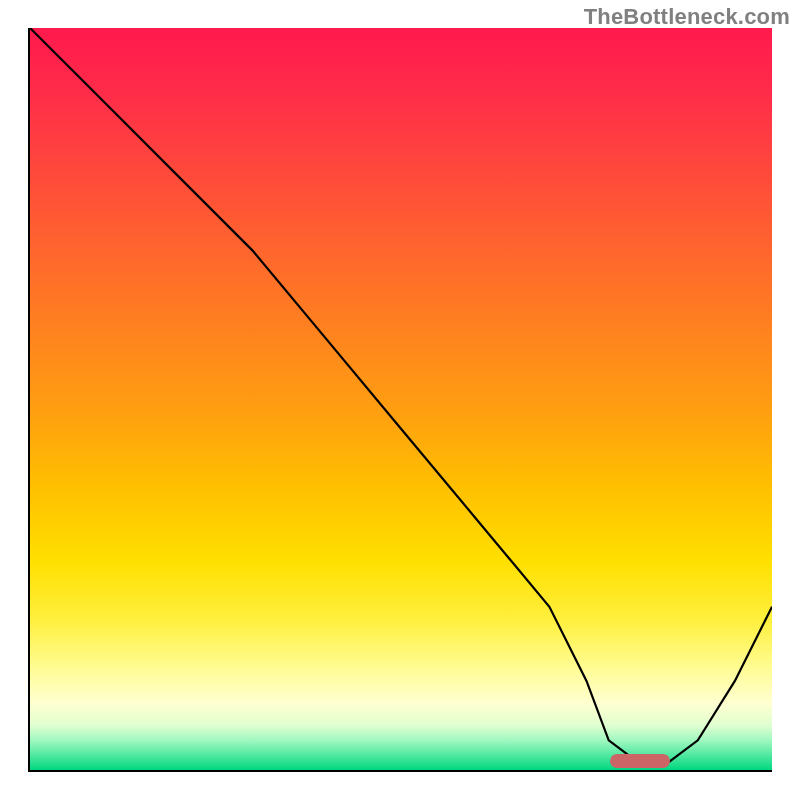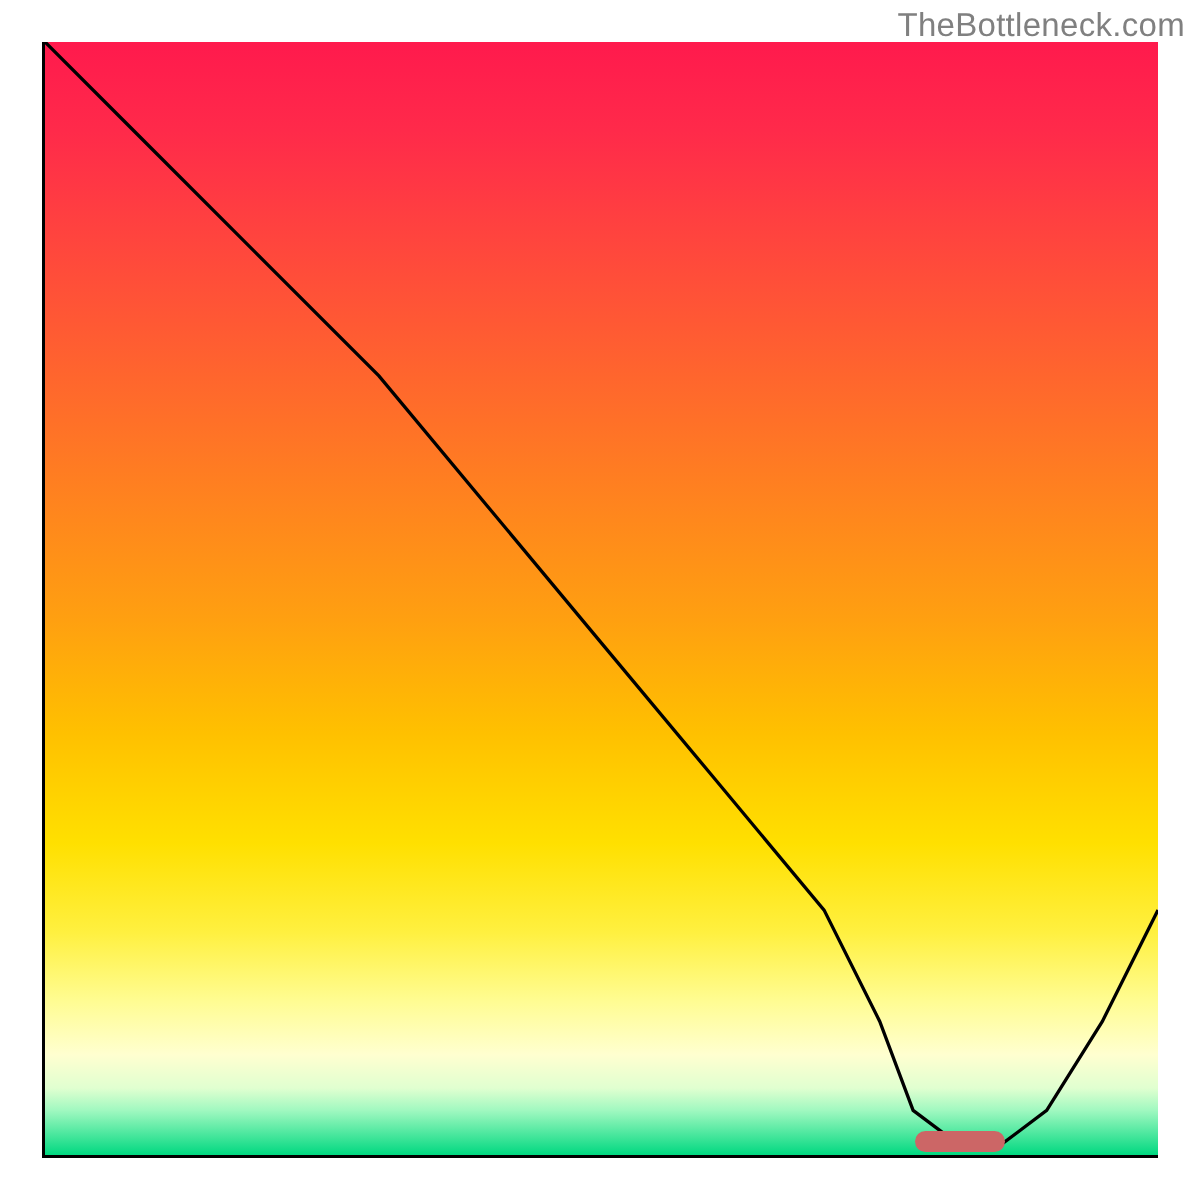--- a/index.html
+++ b/index.html
@@ -63,21 +63,21 @@
     height: 14px;
     border-radius: 7px;
     background: #cc6666;
   }
   .watermark {
     position: absolute;
     top: 4px;
     right: 10px;
     font-family: Arial, Helvetica, sans-serif;
     font-size: 22px;
-    font-weight: 400;
+    font-weight: 700;
     color: #808080;
     letter-spacing: 0.2px;
   }
 </style>
 </head>
 <body>
 
 <div class="chart-container">
 
   <div class="watermark">TheBottleneck.com</div>

